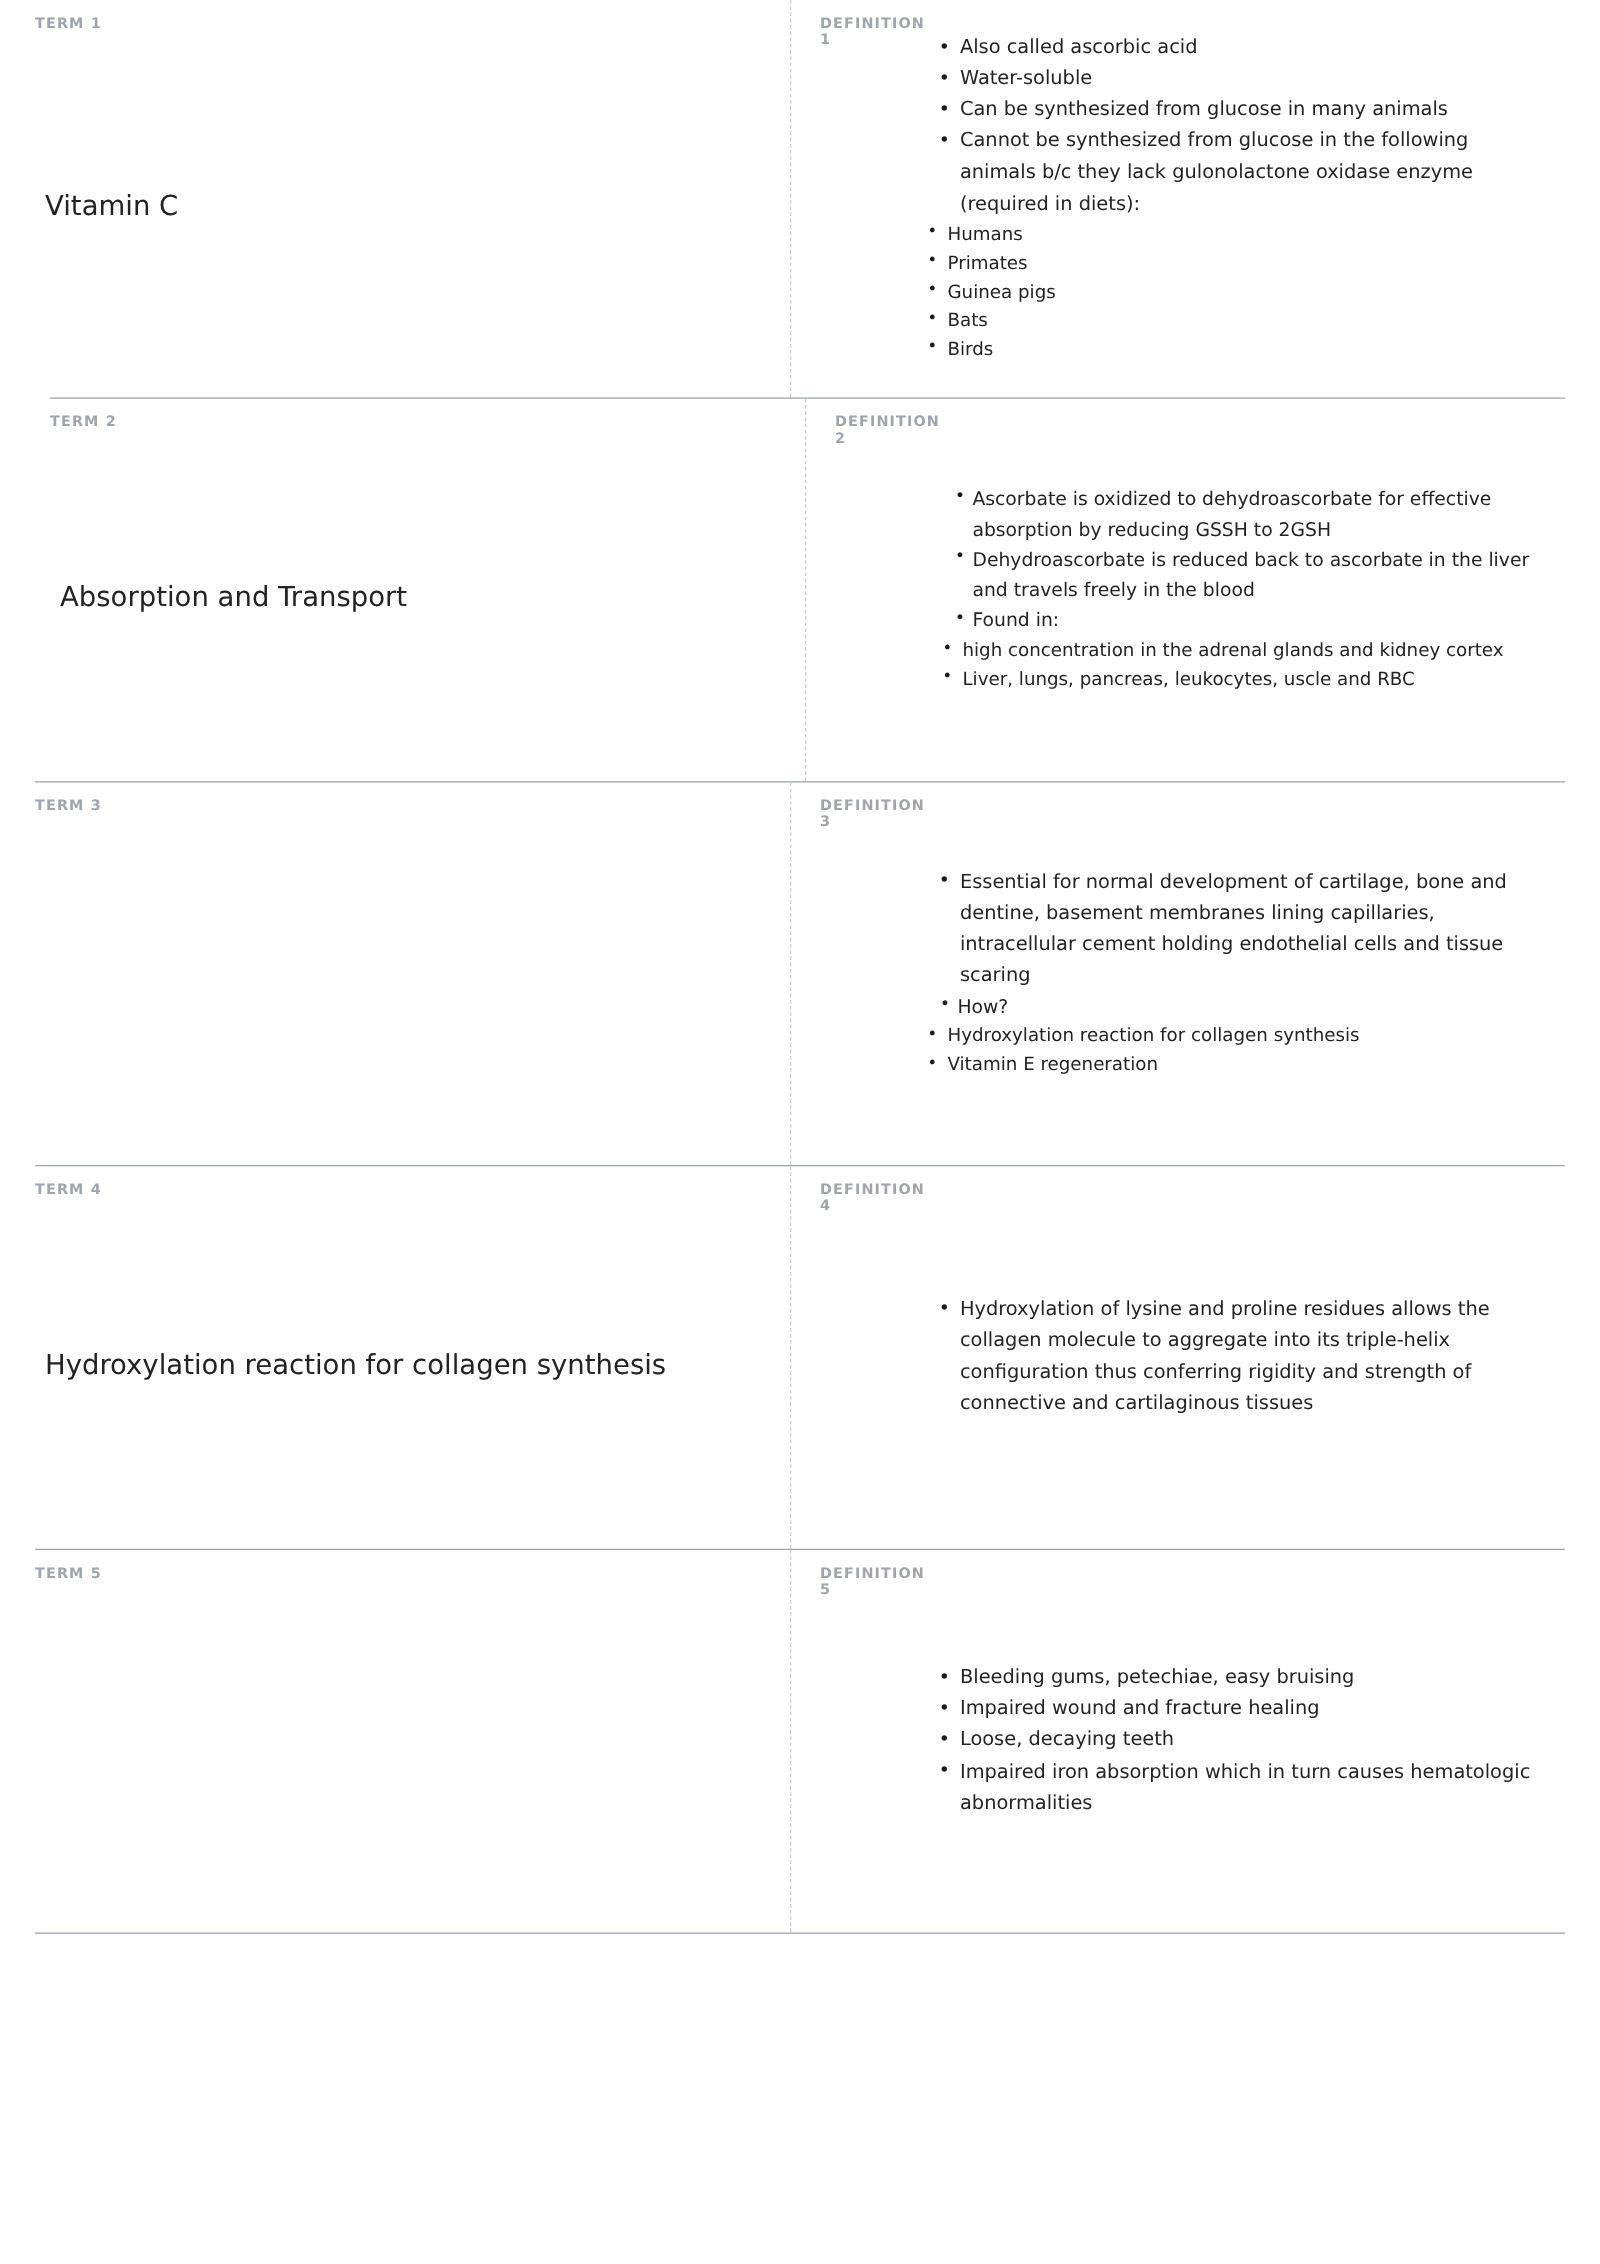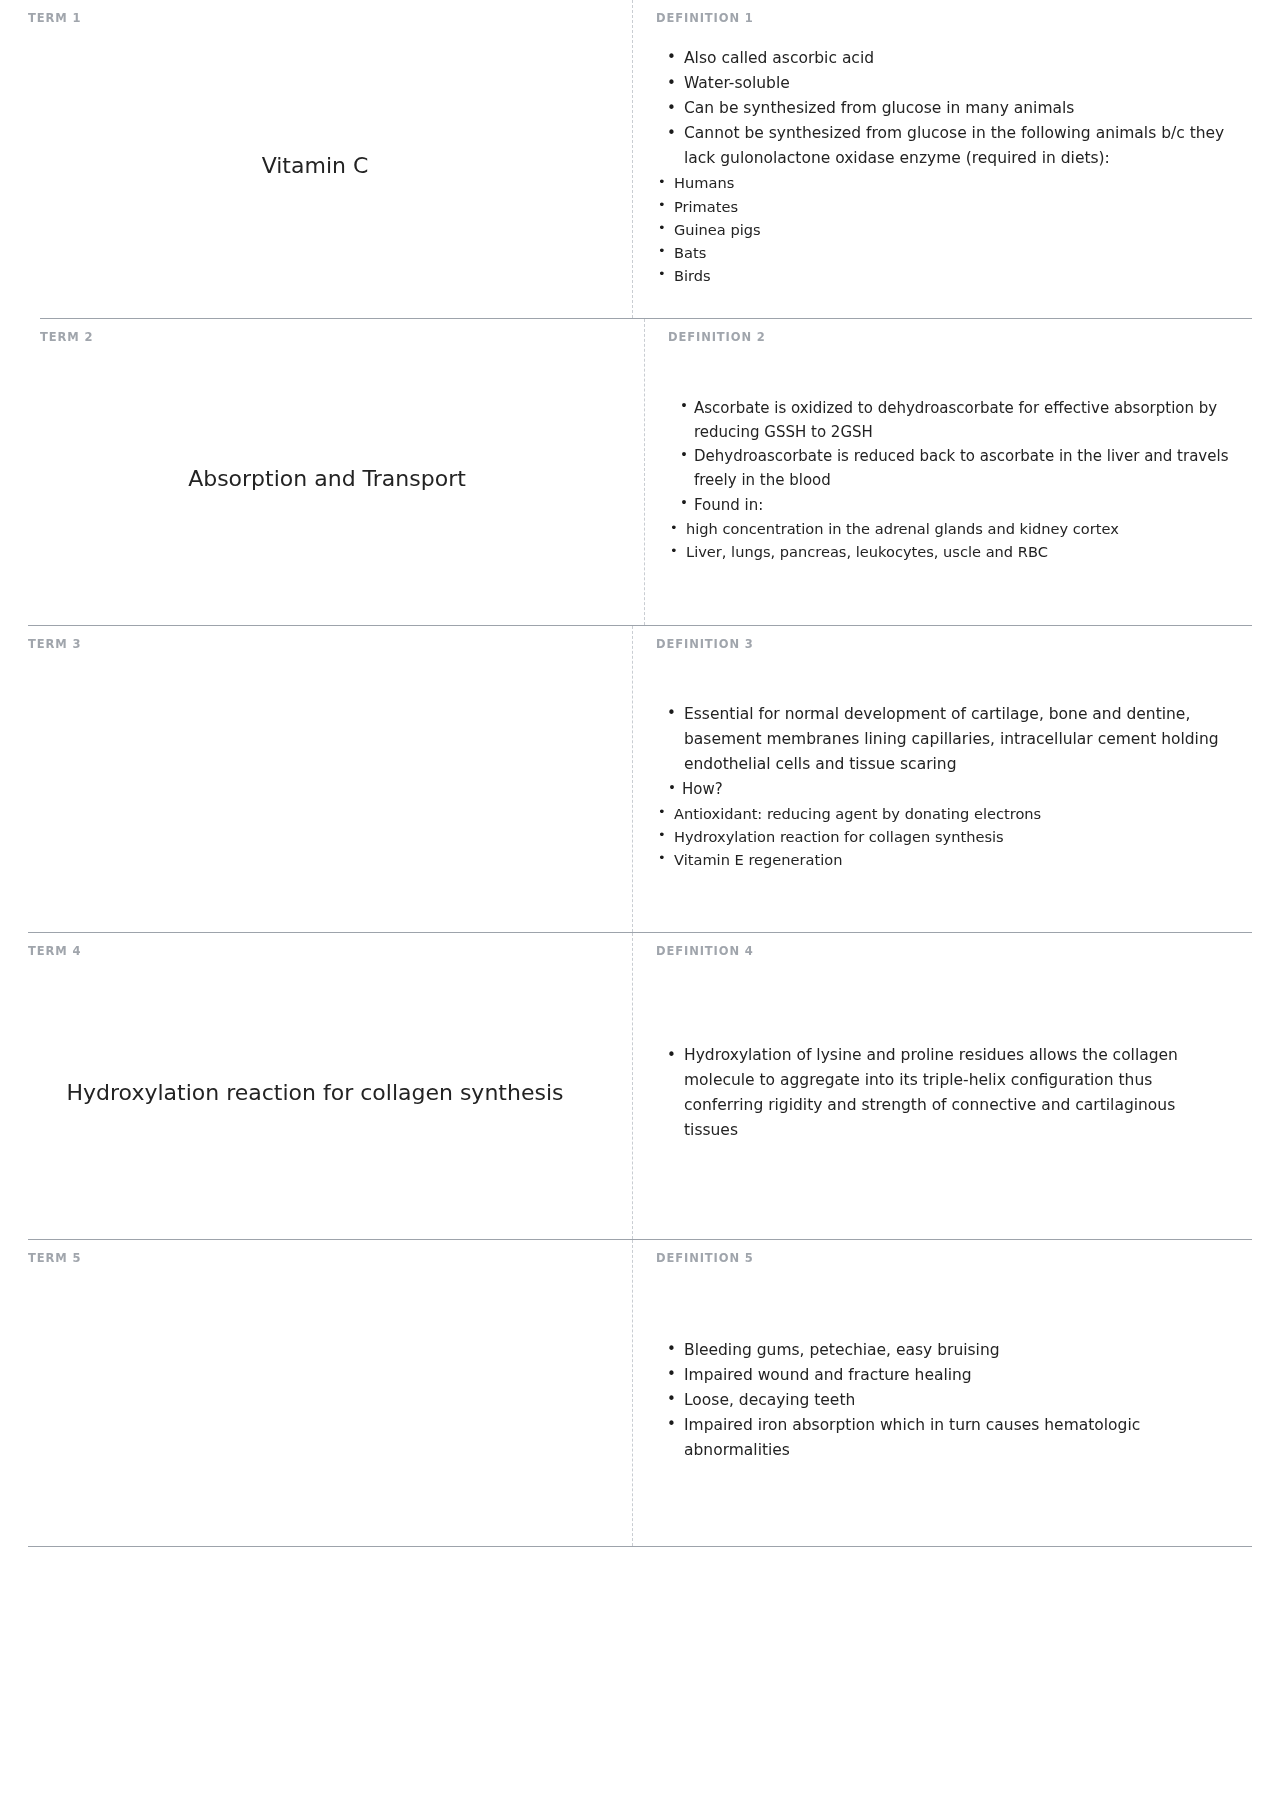--- a/index.html
+++ b/index.html
@@ -56,36 +56,36 @@
     box-sizing: border-box;
     padding: 12px 30px 14px 0;
     display: flex;
     flex-direction: column;
   }
   .col-def {
     flex: 1 1 auto;
     box-sizing: border-box;
     padding: 12px 22px 14px 24px;
     display: flex;
-    flex-direction: column;
+    flex-direction: row;
   }
   .col-label {
     font-size: 11.5px;
     font-weight: bold;
     letter-spacing: 0.9px;
     color: #a0a5ac;
     text-transform: uppercase;
     line-height: 1.1;
     margin-bottom: 4px;
   }
   .term-body {
     flex: 1 1 auto;
     display: flex;
     align-items: center;
-    justify-content: center;
+    justify-content: flex-start;
     text-align: center;
     padding: 0 8px;
   }
   .term-text {
     font-size: 22px;
     line-height: 1.35;
     color: #232323;
     font-weight: normal;
   }
   .def-body {
@@ -198,21 +198,20 @@
         <div class="divider"></div>
         <div class="col-term">
           <div class="col-label">TERM 3</div>
         </div>
         <div class="col-def">
           <div class="col-label">DEFINITION 3</div>
           <div class="def-body">
             <ul class="bullets">
               <li class="bullets-item">Essential for normal development of cartilage, bone and dentine, basement membranes lining capillaries, intracellular cement holding endothelial cells and tissue scaring</li>
               <li class="bullets-item mid">How?</li>
-              <li class="bullets-item shallow">Antioxidant: reducing agent by donating electrons</li>
               <li class="bullets-item shallow">Hydroxylation reaction for collagen synthesis</li>
               <li class="bullets-item shallow">Vitamin E regeneration</li>
             </ul>
           </div>
         </div>
       </div>
       <div class="card row-4">
         <div class="divider"></div>
         <div class="col-term">
           <div class="col-label">TERM 4</div>

